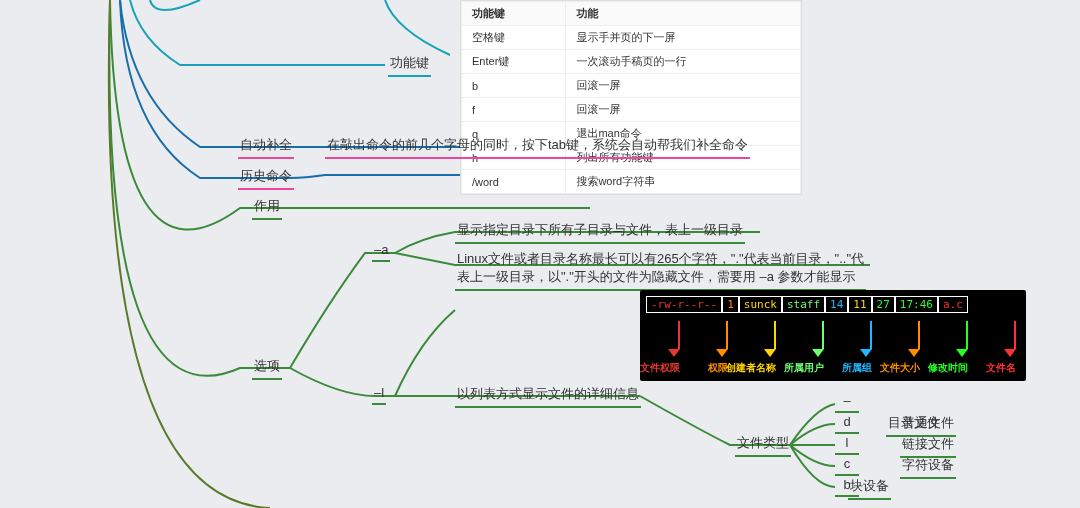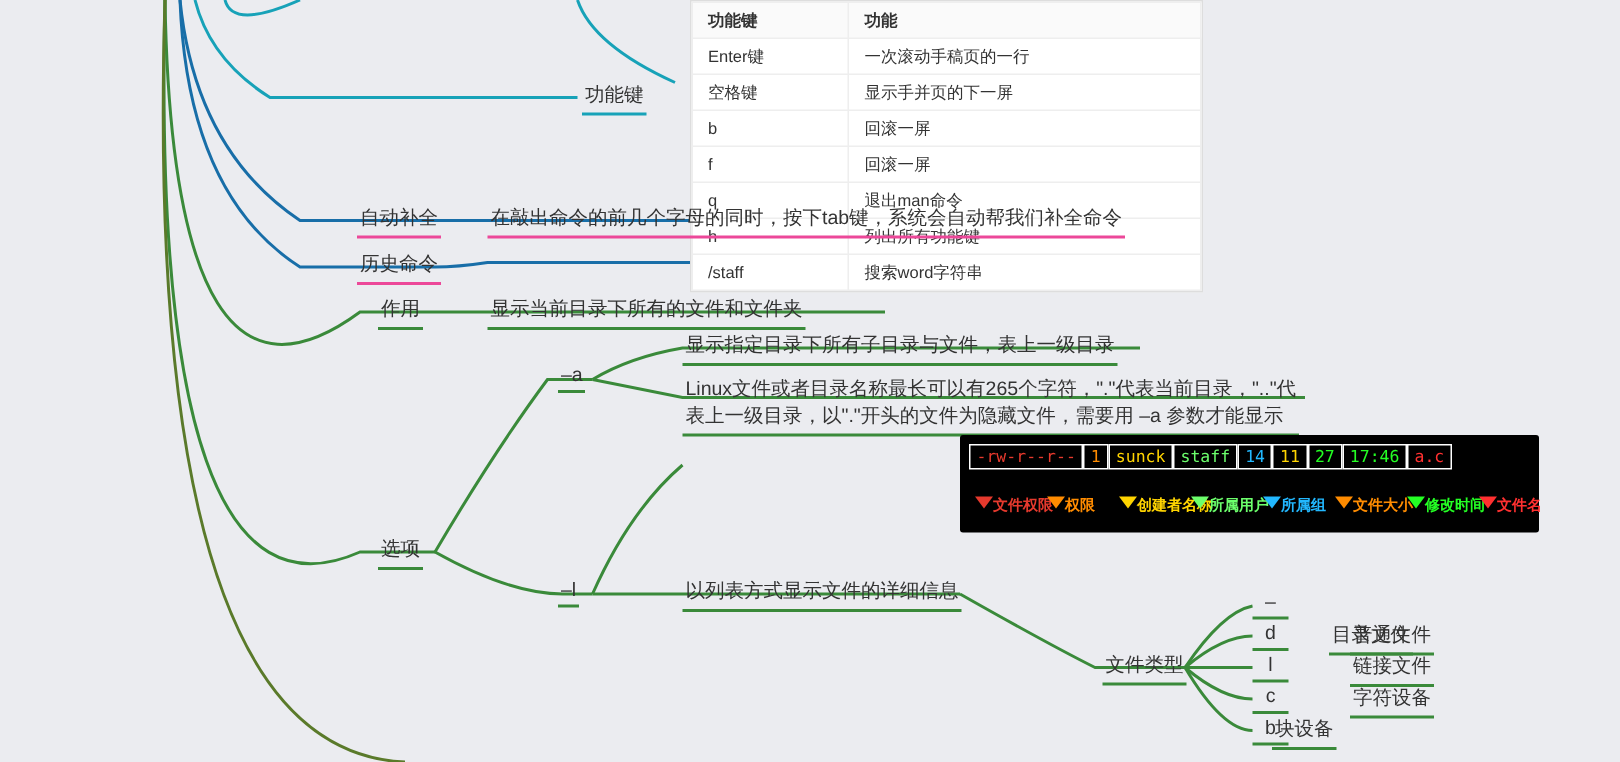--- a/index.html
+++ b/index.html
@@ -12,21 +12,21 @@
   .node.blue{border-bottom:2px solid #ec4899;color:#333}
   .node.green{border-bottom:2px solid #3a8a3a;color:#333}
   .tbl{position:absolute;background:#fff;border:1px solid #ddd;font-size:11px}
   .tbl table{border-collapse:collapse;width:100%}
   .tbl th,.tbl td{border:1px solid #eee;padding:4px 10px;text-align:left}
   .tbl th{background:#fafafa;font-weight:600}
   .ls{position:absolute;background:#000;padding:6px;border-radius:2px}
   .ls .seg{display:inline-block;border:1px solid #fff;padding:1px 4px;margin-right:0;
     font-family:Consolas,monospace;font-size:11px}
   .ls .arrows{margin-top:8px;display:flex;gap:18px;padding:0 4px}
-  .ls .arr{display:flex;flex-direction:row;align-items:center;width:30px}
+  .ls .arr{display:flex;flex-direction:column;align-items:flex-end;width:30px}
   .ls .shaft{width:2px;height:28px}
   .ls .head{width:0;height:0;border-left:6px solid transparent;border-right:6px solid transparent}
   .ls .lab{font-size:10px;font-weight:700;margin-top:4px;white-space:nowrap}
 </style>
 </head>
 <body>
 
 <div class="stage">
 
 <svg class="wires" viewBox="0 0 1080 508">
@@ -66,57 +66,56 @@
 <div class="tbl" style="left:460px;top:0;width:340px">
   <table>
     <thead>
           <tr>
       <th>功能键</th>
       <th>功能</th>
     </tr>
         </thead>
     <tbody id="ft-body">
           <tr>
+            <td>空格键</td>
+            <td>显示手并页的下一屏</td>
+          </tr>
+          <tr>
             <td>Enter键</td>
             <td>一次滚动手稿页的一行</td>
-          </tr>
-          <tr>
-            <td>空格键</td>
-            <td>显示手并页的下一屏</td>
           </tr>
           <tr>
             <td>b</td>
             <td>回滚一屏</td>
           </tr>
           <tr>
             <td>f</td>
             <td>回滚一屏</td>
           </tr>
           <tr>
             <td>q</td>
             <td>退出man命令</td>
           </tr>
           <tr>
             <td>h</td>
             <td>列出所有功能键</td>
           </tr>
           <tr>
-            <td>/staff</td>
+            <td>/word</td>
             <td>搜索word字符串</td>
           </tr>
         </tbody>
   </table>
 </div>
 
 <div class="node blue" style="left:238px;top:134px"><span>自动补全</span></div>
 <div class="node blue" style="left:325px;top:134px"><span>在敲出命令的前几个字母的同时，按下tab键，系统会自动帮我们补全命令</span></div>
 <div class="node blue" style="left:238px;top:165px"><span>历史命令</span></div>
 
 <div class="node green" style="left:252px;top:195px"><span>作用</span></div>
-<div class="node green" style="left:325px;top:195px"><span>显示当前目录下所有的文件和文件夹</span></div>
 
 <div class="node green" style="left:252px;top:355px"><span>选项</span></div>
 
 <div class="node green" style="left:372px;top:240px"><span>–a</span></div>
 <div class="node green" style="left:455px;top:219px"><span>显示指定目录下所有子目录与文件，表上一级目录</span></div>
 <div class="node green" style="left:455px;top:248px;white-space:pre"><span>Linux文件或者目录名称最长可以有265个字符，"."代表当前目录，".."代
 表上一级目录，以"."开头的文件为隐藏文件，需要用 –a 参数才能显示</span></div>
 
 <div class="node green" style="left:372px;top:383px"><span>–l</span></div>
 <div class="node green" style="left:455px;top:383px"><span>以列表方式显示文件的详细信息</span></div>

